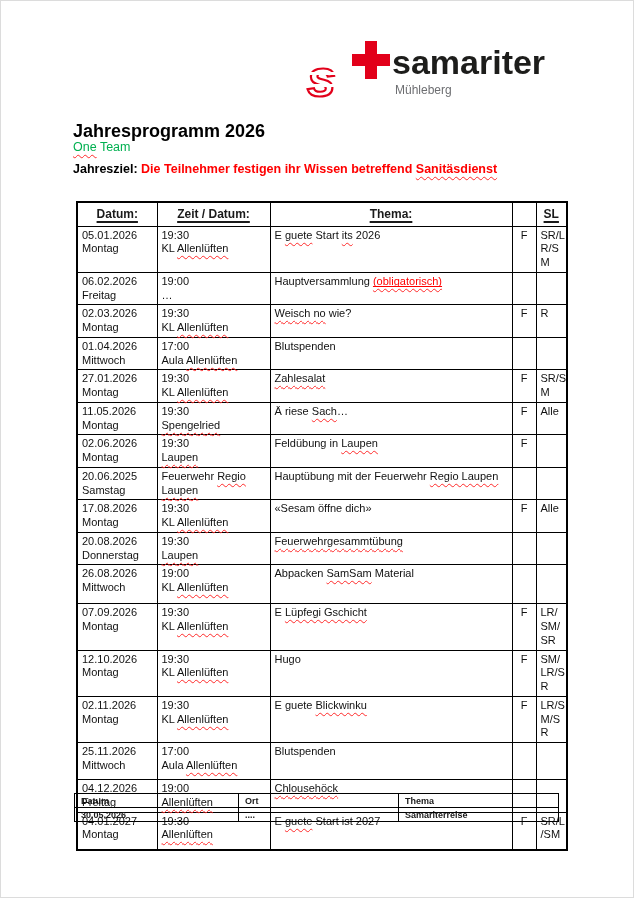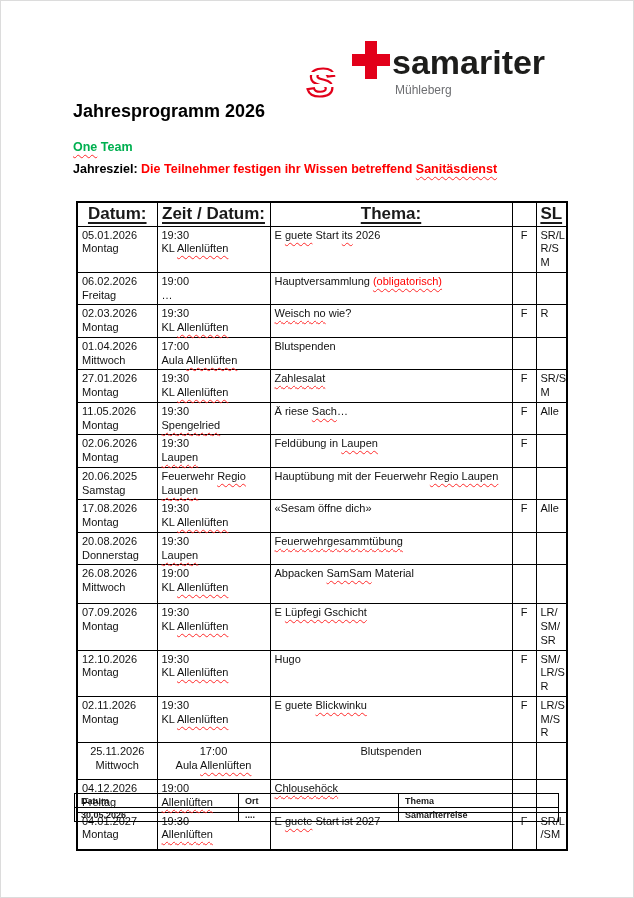--- a/index.html
+++ b/index.html
@@ -13,40 +13,40 @@
 
   
   .logo { position:absolute; left:303px; top:38px; width:270px; height:60px; }
   .logo-s { position:absolute; left:2px; top:22px; }
   .logo-cross { position:absolute; left:48px; top:2px; }
   .logo-words { position:absolute; left:88px; top:6px; }
   .brand { font-size:34px; font-weight:bold; color:#1d1d1b; line-height:1; letter-spacing:0px; }
   .place { font-size:12px; color:#6d6e71; margin-top:4px; margin-left:3px; }
 
   
-  .title { position:absolute; left:72px; top:100px; font-size:18px; font-weight:bold; color:#000; }
-  .team  { position:absolute; left:72px; top:139px; font-size:12.5px; font-weight:bold; color:#00b050; }
+  .title { position:absolute; left:72px; top:120px; font-size:18px; font-weight:bold; color:#000; }
+  .team  { position:absolute; left:72px; top:139px; font-size:12.5px; font-weight:normal; color:#00b050; }
   .goal  { position:absolute; left:72px; top:161px; font-size:12.5px; font-weight:bold; color:#000; }
   .red   { color:#ff0000; }
-  .redsolid { color:#ff0000; text-decoration-color:#ff0000; text-decoration-thickness:1px; text-underline-offset:1px; }
+  .redsolid { color:#ff0000; text-decoration:underline; text-decoration-color:#ff0000; text-decoration-thickness:1px; text-underline-offset:1px; }
   .sp {
     text-decoration-line:underline; text-decoration-style:wavy;
     text-decoration-color:#ff2a2a; text-decoration-thickness:1px;
     text-underline-offset:2.5px; text-decoration-skip-ink:none;
   }
 
   
   table.main {
     position:absolute; left:75px; top:200px; width:490px;
     border-collapse:collapse; table-layout:fixed;
     border:2px solid #000;
   }
   table.main th, table.main td { border:1.5px solid #000; }
   table.main th {
-    font-size:17px; font-weight:bold; text-align:center;
+    font-size:12px; font-weight:bold; text-align:center;
     height:24px; vertical-align:middle; padding:1px 2px;
   }
   .hu { text-decoration:underline; text-decoration-thickness:1.5px; text-underline-offset:3px; }
   table.main td {
     vertical-align:top; padding:2px 4px; font-size:11px; line-height:1.25; color:#111;
   }
   .ln + .ln { }
   td.fcol { text-align:center; padding-top:3px; }
   td.sl { font-size:7.5px; line-height:1.5; white-space:pre-line; padding:3px 2px 0 3px; }
 
@@ -313,21 +313,21 @@
             <div class="ln"><span>KL </span><span class="sp">Allenlüften</span></div>
           </td>
           <td>
             <div class="ln"><span>E guete </span><span class="sp">Blickwinku</span></div>
           </td>
           <td class="fcol">F</td>
           <td class="sl">LR/S
 M/S
 R</td>
         </tr>
-        <tr style="height: 37px; text-align: center;">
+        <tr style="height: 37px;">
           <td>
             <div class="ln">25.11.2026</div>
             <div class="ln">Mittwoch</div>
           </td>
           <td>
             <div class="ln">17:00</div>
             <div class="ln"><span>Aula </span><span class="sp">Allenlüften</span></div>
           </td>
           <td>
             <div class="ln">Blutspenden</div>

